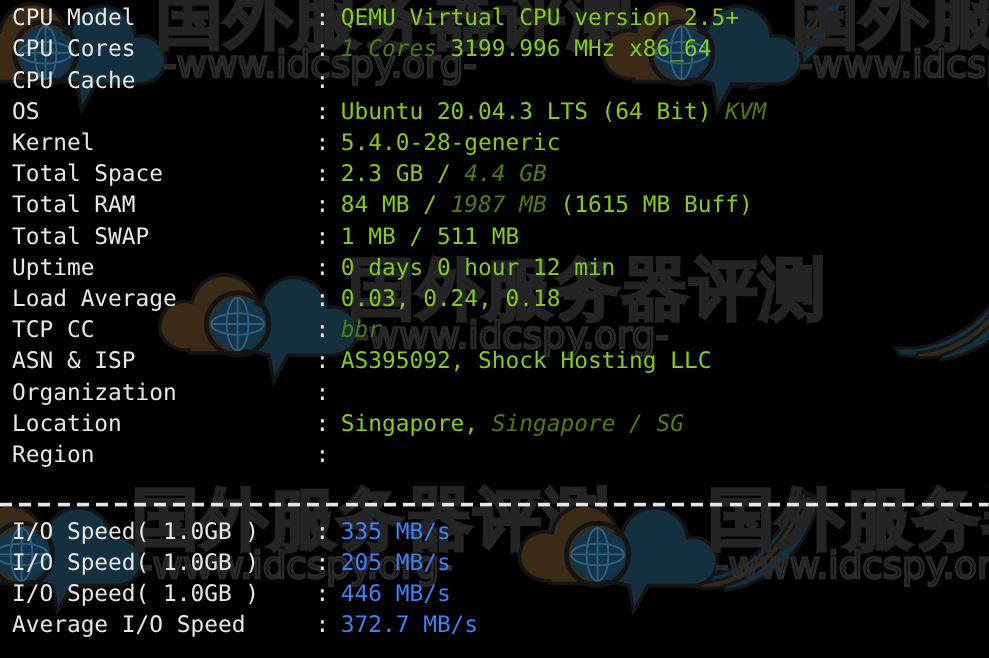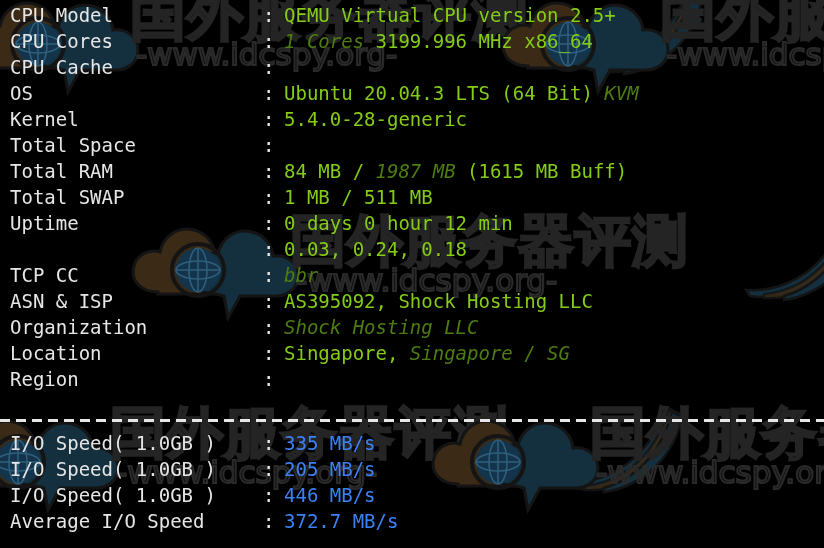--- a/index.html
+++ b/index.html
@@ -230,28 +230,28 @@
 
   </div>
 
   <div id="text-layer">
     <div id="info-block">
         <div class="row"><span class="label">CPU Model</span><span class="colon">:</span><span class="value"><span class="c">QEMU Virtual CPU version 2.5+</span></span></div>
         <div class="row"><span class="label">CPU Cores</span><span class="colon">:</span><span class="value"><span class="y">1 Cores</span><span class="c"> 3199.996 MHz x86_64</span></span></div>
         <div class="row"><span class="label">CPU Cache</span><span class="colon">:</span></div>
         <div class="row"><span class="label">OS</span><span class="colon">:</span><span class="value"><span class="c">Ubuntu 20.04.3 LTS (64 Bit) </span><span class="y">KVM</span></span></div>
         <div class="row"><span class="label">Kernel</span><span class="colon">:</span><span class="value"><span class="c">5.4.0-28-generic</span></span></div>
-        <div class="row"><span class="label">Total Space</span><span class="colon">:</span></div>
+        <div class="row"><span class="label">Total Space</span><span class="colon">:</span><span class="value"><span class="c">2.3 GB </span><span class="c">/</span><span class="y"> 4.4 GB</span></span></div>
         <div class="row"><span class="label">Total RAM</span><span class="colon">:</span><span class="value"><span class="c">84 MB </span><span class="c">/</span><span class="y"> 1987 MB</span><span class="c"> (1615 MB Buff)</span></span></div>
         <div class="row"><span class="label">Total SWAP</span><span class="colon">:</span><span class="value"><span class="c">1 MB / 511 MB</span></span></div>
         <div class="row"><span class="label">Uptime</span><span class="colon">:</span><span class="value"><span class="c">0 days 0 hour 12 min</span></span></div>
-        <div class="row"><span class="colon">:</span><span class="value"><span class="c">0.03, 0.24, 0.18</span></span></div>
+        <div class="row"><span class="label">Load Average</span><span class="colon">:</span><span class="value"><span class="c">0.03, 0.24, 0.18</span></span></div>
         <div class="row"><span class="label">TCP CC</span><span class="colon">:</span><span class="value"><span class="y">bbr</span></span></div>
         <div class="row"><span class="label">ASN &amp; ISP</span><span class="colon">:</span><span class="value"><span class="c">AS395092, Shock Hosting LLC</span></span></div>
-        <div class="row"><span class="label">Organization</span><span class="colon">:</span><span class="value"><span class="y">Shock Hosting LLC</span></span></div>
+        <div class="row"><span class="label">Organization</span><span class="colon">:</span></div>
         <div class="row"><span class="label">Location</span><span class="colon">:</span><span class="value"><span class="c">Singapore, </span><span class="y">Singapore / SG</span></span></div>
         <div class="row"><span class="label">Region</span><span class="colon">:</span><span class="value"></span></div>
       </div>
     <div id="divider"></div>
     <div id="io-block">
         <div class="row"><span class="label">I/O Speed( 1.0GB )</span><span class="colon">:</span><span class="value">335 MB/s</span></div>
         <div class="row"><span class="label">I/O Speed( 1.0GB )</span><span class="colon">:</span><span class="value">205 MB/s</span></div>
         <div class="row"><span class="label">I/O Speed( 1.0GB )</span><span class="colon">:</span><span class="value">446 MB/s</span></div>
         <div class="row"><span class="label">Average I/O Speed</span><span class="colon">:</span><span class="value">372.7 MB/s</span></div>
       </div>

